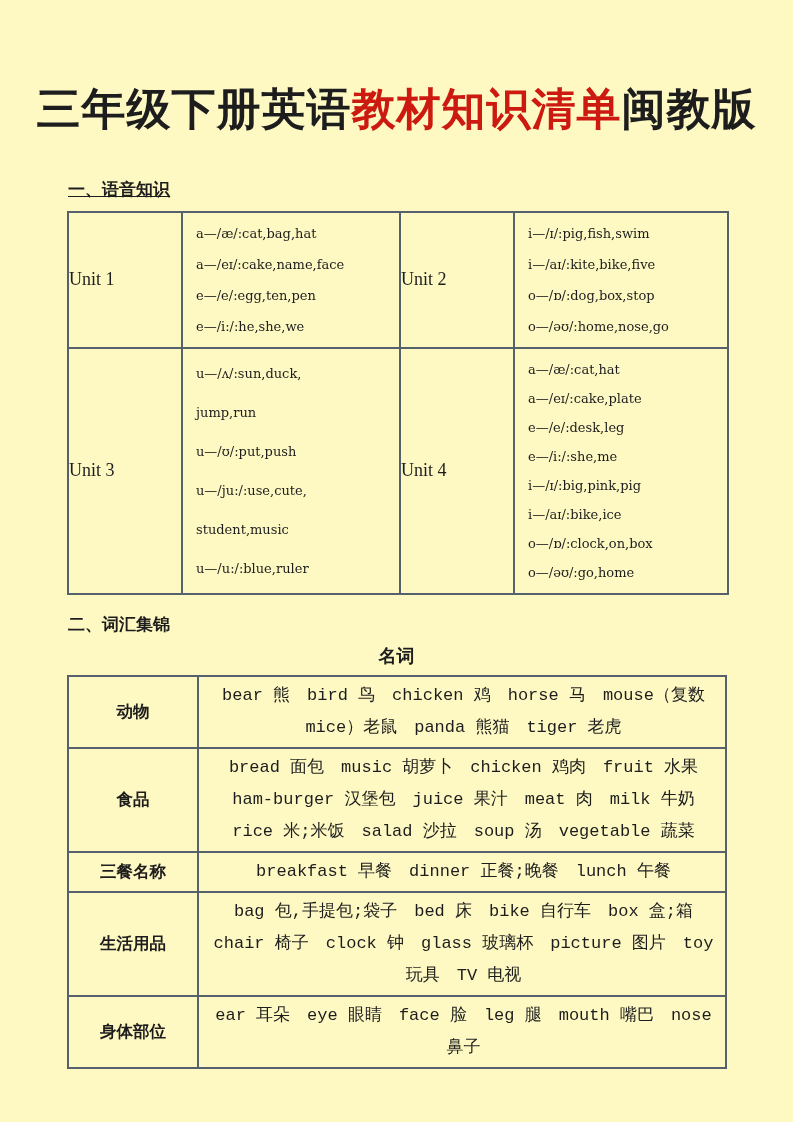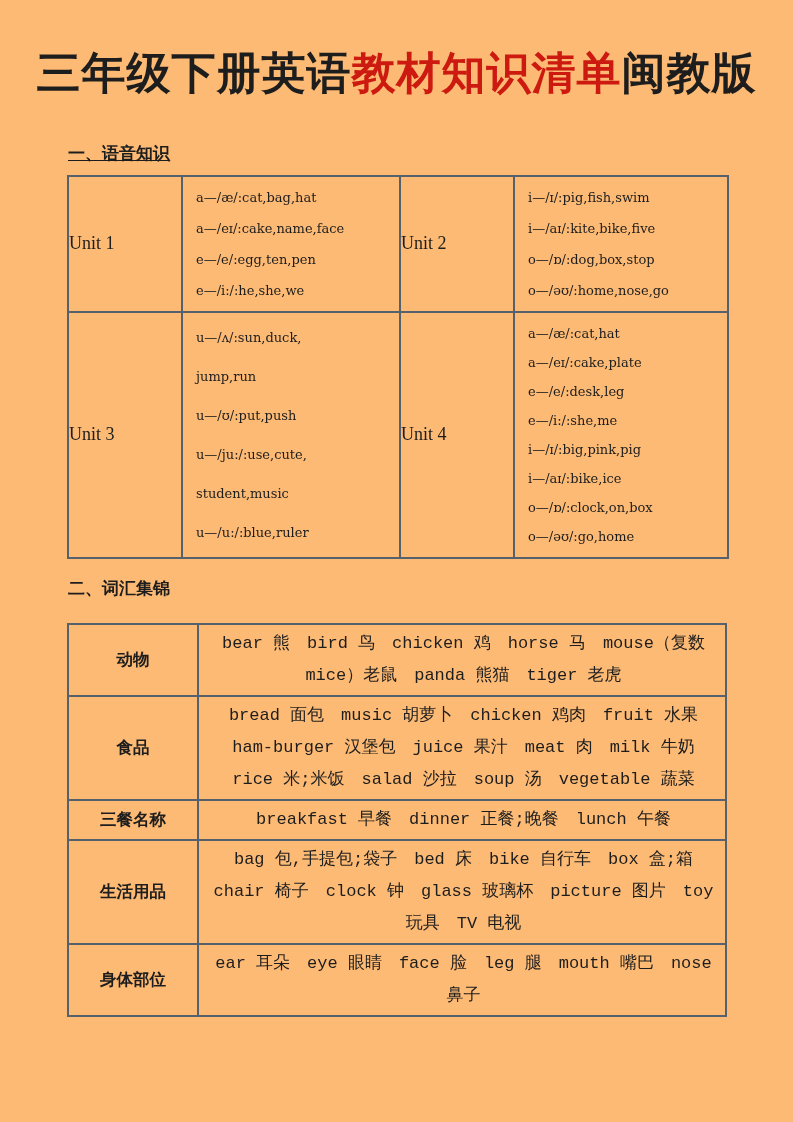--- a/index.html
+++ b/index.html
@@ -13,22 +13,22 @@
   body {
     background: #ffffff;
     font-family: "Liberation Serif", serif;
     color: var(--text);
     overflow: hidden;
   }
   .page {
     width: 793px;
     height: 1122px;
     position: relative;
-    background: #fdba74;
-    padding-top: 48px;
+    background: #fef9c3;
+    padding-top: 84px;
   }
   .doc-title {
     text-align: center;
     font-family: "Liberation Sans", sans-serif;
     font-weight: 900;
     font-size: 44px;
     letter-spacing: 1px;
     line-height: 1.15;
     white-space: nowrap;
   }
@@ -67,21 +67,21 @@
   .lh32 .phon-line { line-height: 31px; }
   .lh39 .phon-line { line-height: 39px; }
   .lh29 .phon-line { line-height: 29px; }
   .sub-heading {
     text-align: center;
     font-family: "Liberation Sans", sans-serif;
     font-weight: bold;
     font-size: 18px;
     margin-top: 8px;
   }
-  .vocab-table { margin-top: 23px; }
+  .vocab-table { margin-top: 7px; }
   .vocab-table td {
     border: 2px solid var(--border);
     vertical-align: middle;
   }
   .label-cell {
     width: 130px;
     text-align: center;
     font-family: "DejaVu Serif", "Liberation Serif", serif;
     font-weight: bold;
     font-size: 16.5px;
@@ -151,20 +151,21 @@
             <div class="phon-line">i—/aɪ/:bike,ice</div>
             <div class="phon-line">o—/ɒ/:clock,on,box</div>
             <div class="phon-line">o—/əʊ/:go,home</div>
           </td>
     </tr>
   </tbody>
     </table>
 
   <div class="section-heading sh-2">二、词汇集锦</div>
 
+  <div class="sub-heading">名词</div>
 
   <table class="vocab-table">
     <tbody>
         <tr>
       <td class="label-cell">动物</td>
       <td class="words-cell">bear 熊　bird 鸟　chicken 鸡　horse 马　mouse（复数 mice）老鼠　panda 熊猫　tiger 老虎</td>
     </tr>
     <tr>
       <td class="label-cell">食品</td>
       <td class="words-cell">bread 面包　music 胡萝卜　chicken 鸡肉　fruit 水果　ham-burger 汉堡包　juice 果汁　meat 肉　milk 牛奶　rice 米;米饭　salad 沙拉　soup 汤　vegetable 蔬菜</td>

